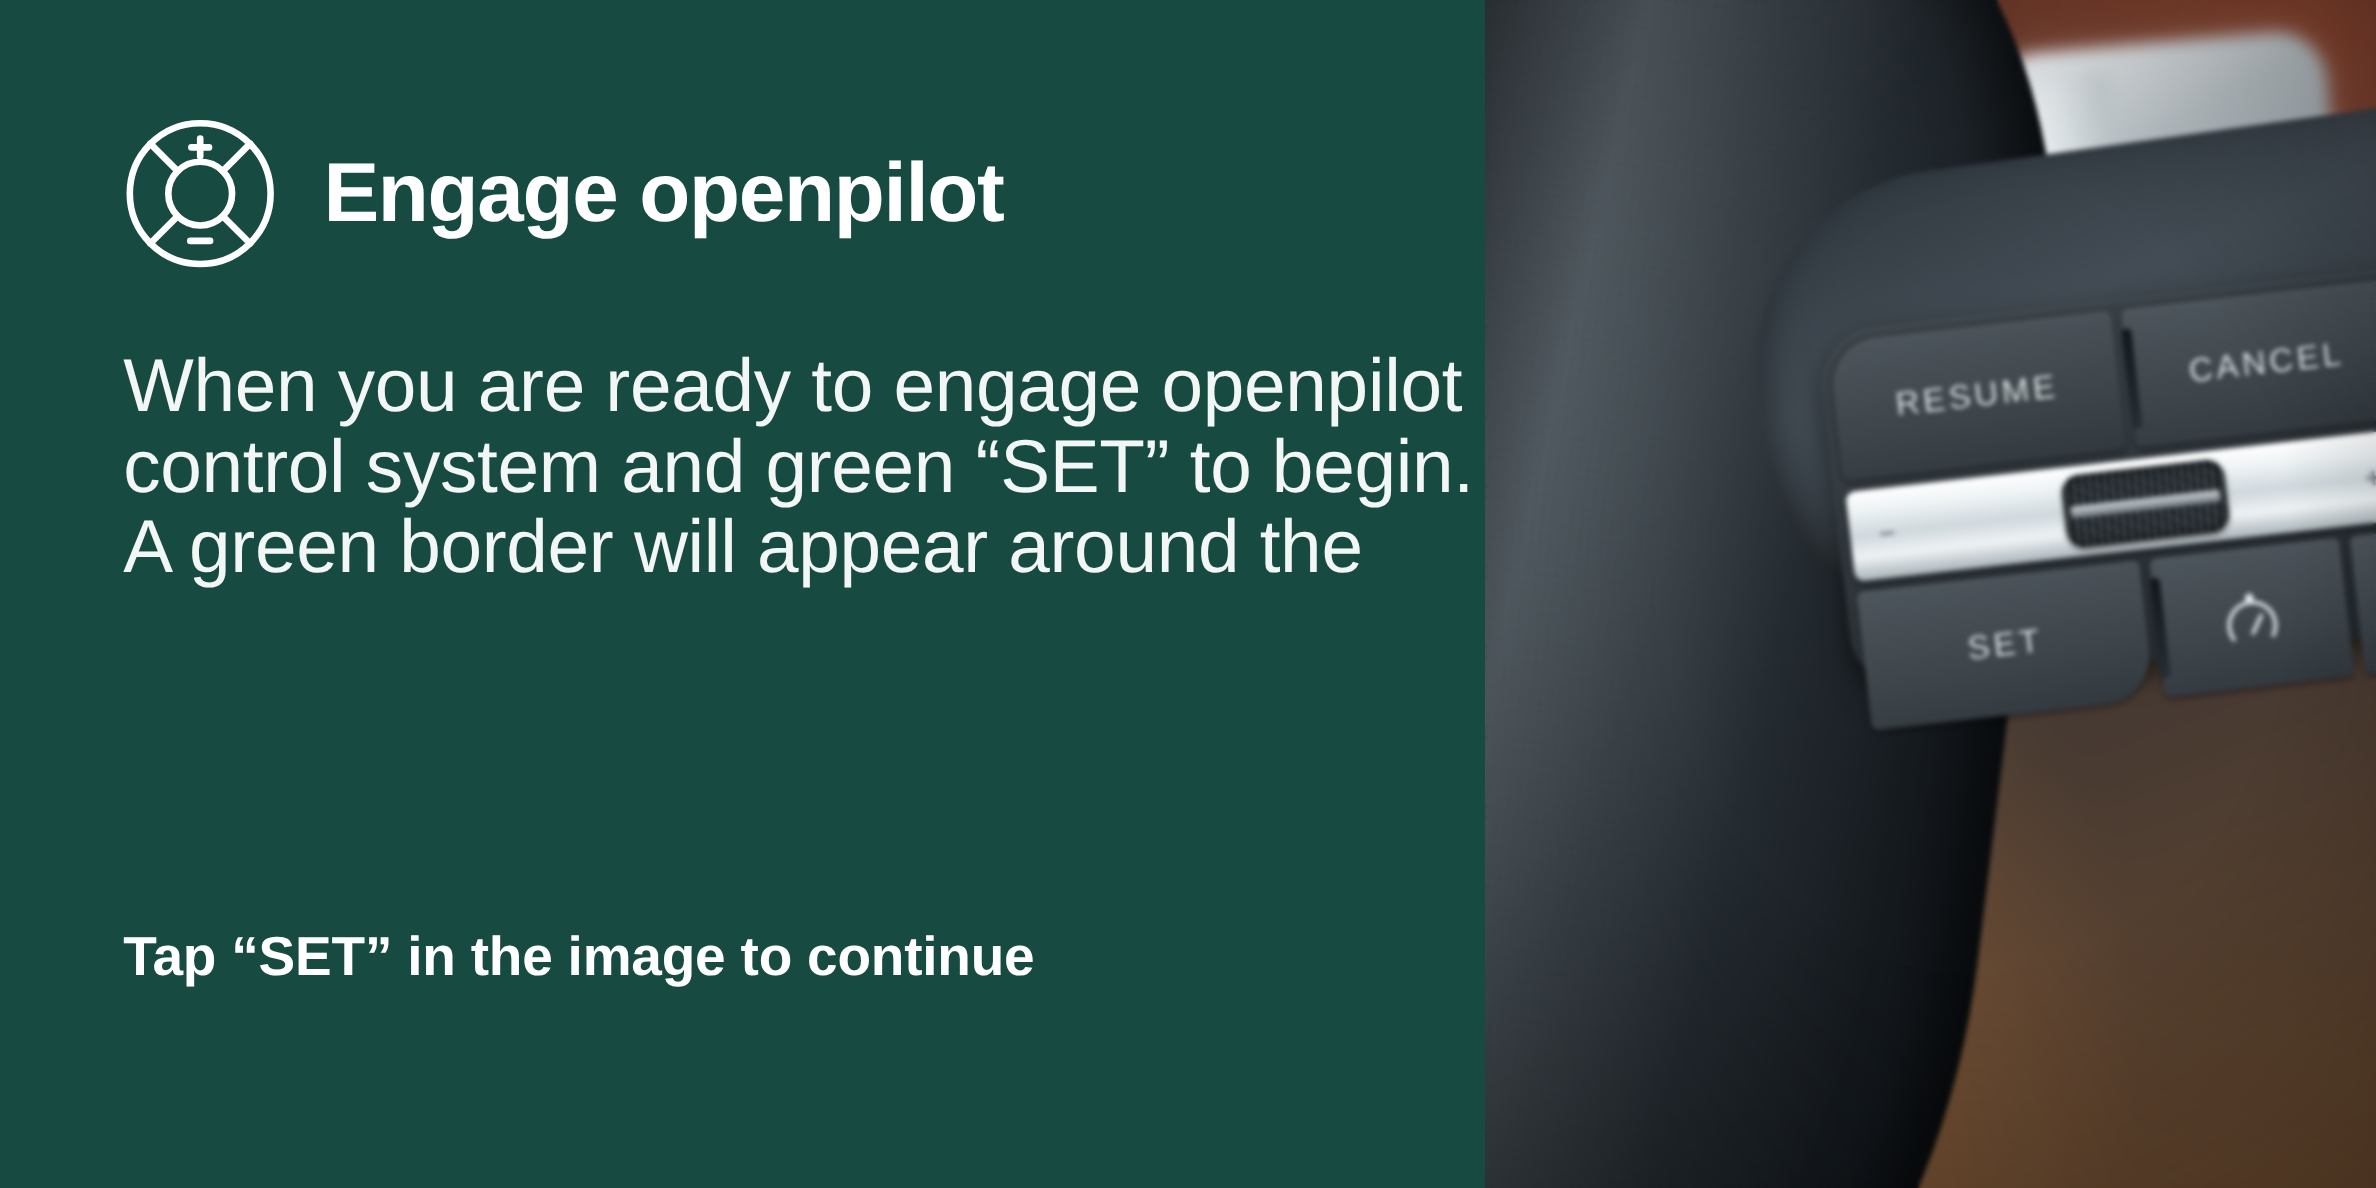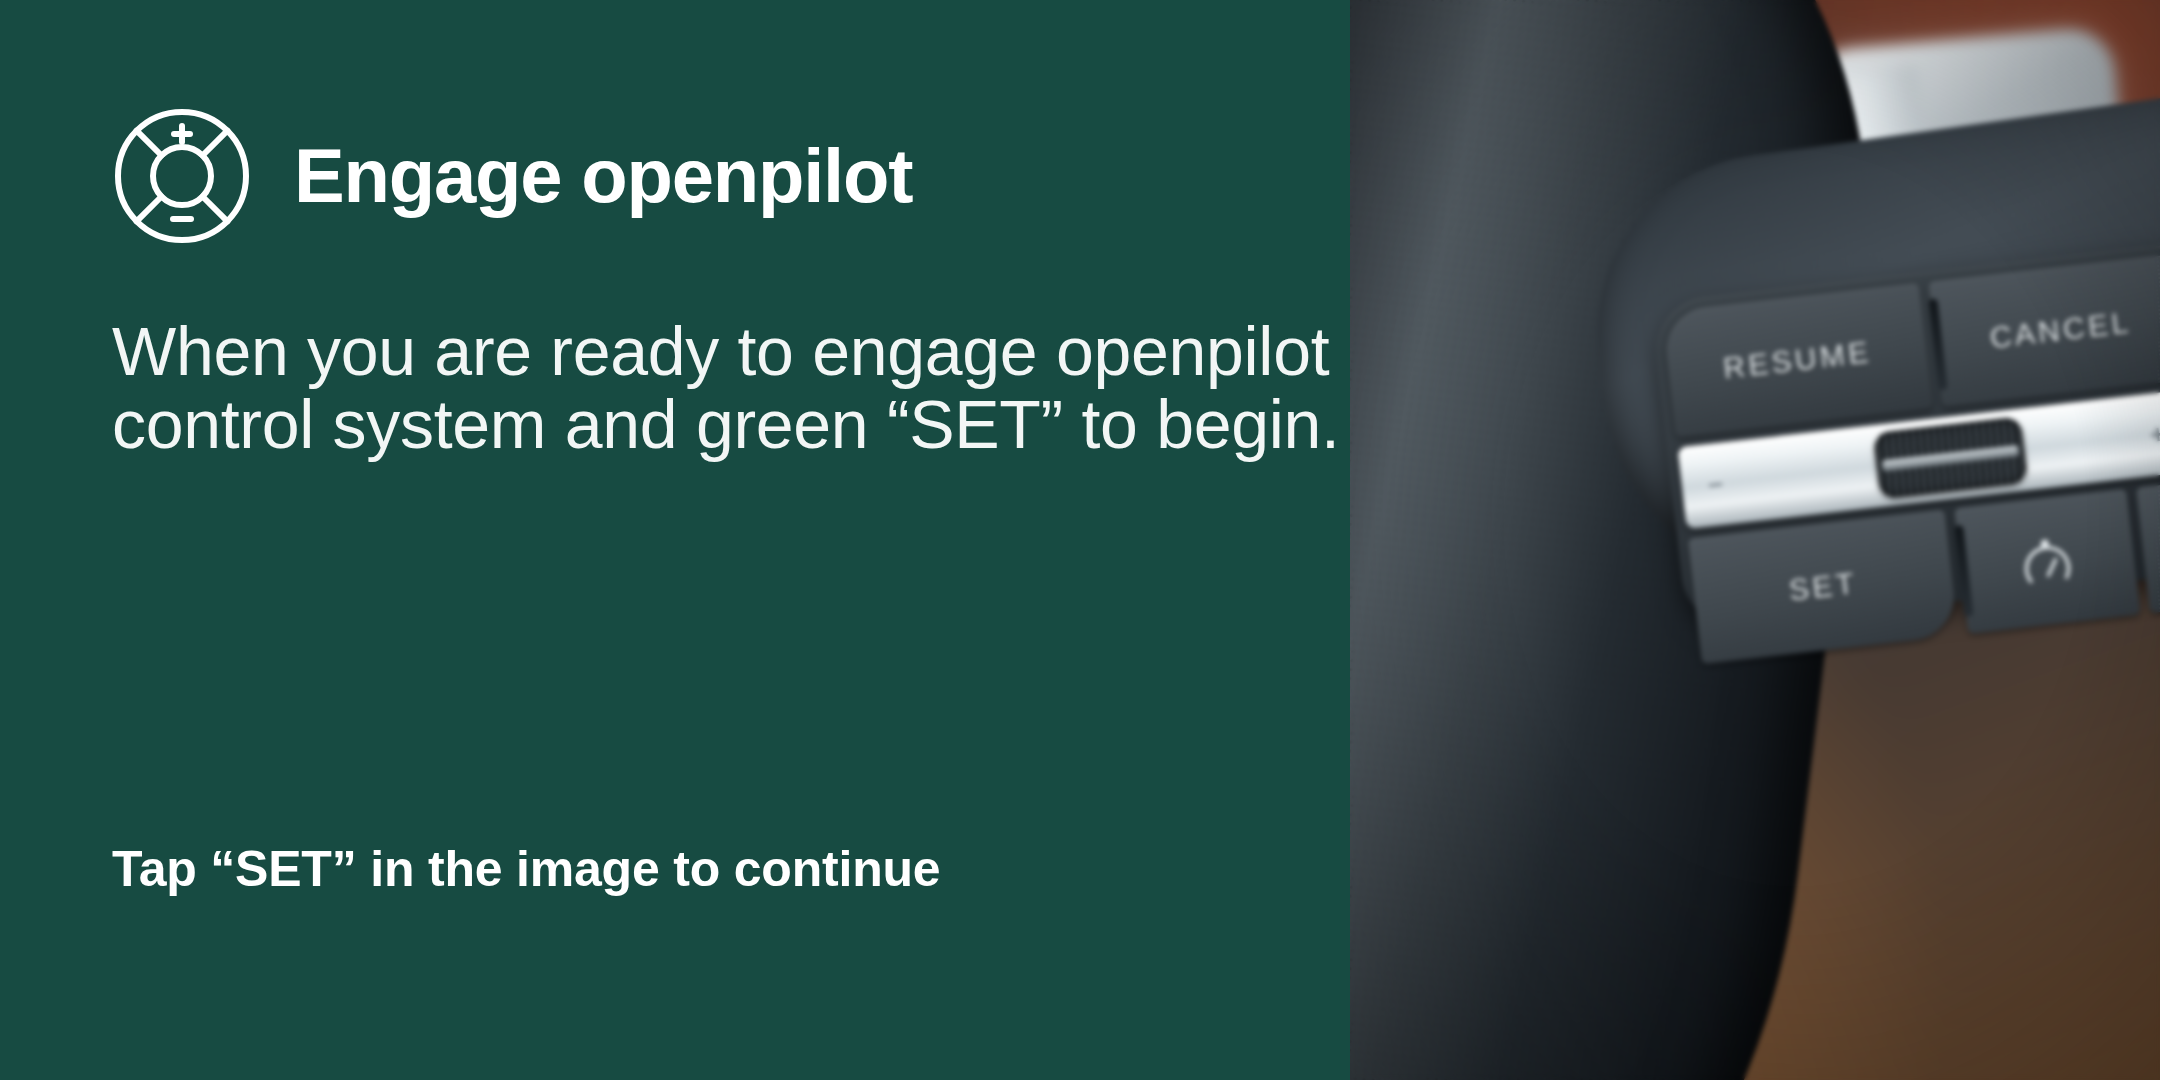--- a/index.html
+++ b/index.html
@@ -291,20 +291,21 @@
           <line x1="62" y1="28" x2="78" y2="28"></line>
           <line x1="61" y1="113" x2="79" y2="113"></line>
         </svg>
       </span>
       <h1 class="panel-title">Engage openpilot</h1>
     </div>
 
     <div class="body-copy">
       <span class="line">When you are ready to engage openpilot</span>
       <span class="line">control system and green “SET” to begin.</span>
+      <span class="line">A green border will appear around the</span>
     </div>
 
     <div class="cta">Tap “SET” in the image to continue</div>
   </section>
 
   <section class="photo-panel">
 
     <div class="bg-bokeh"></div>
     <div class="paddle"></div>
     <div class="paddle-edge"></div>

